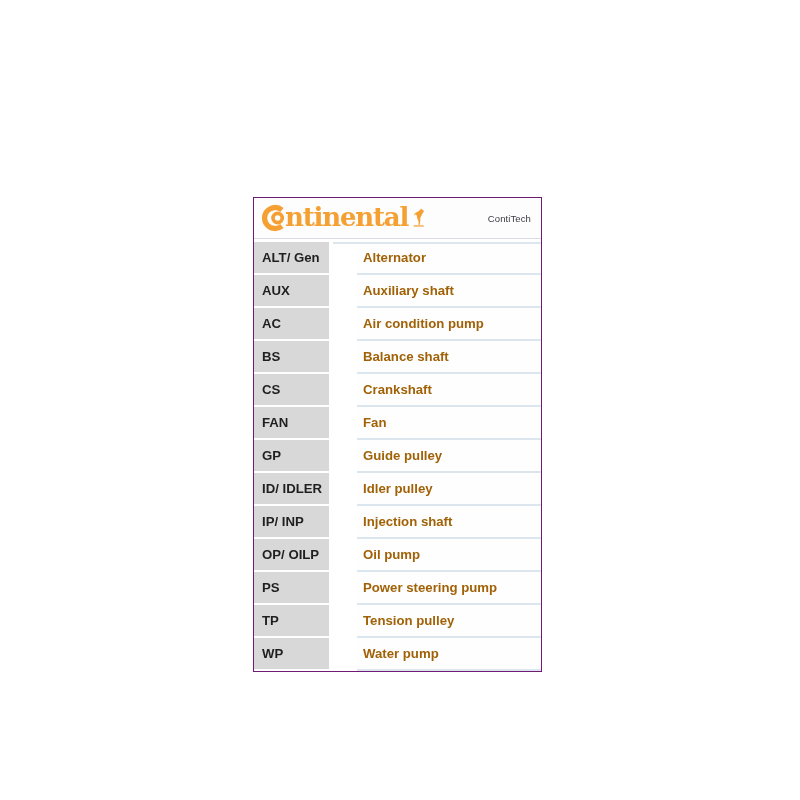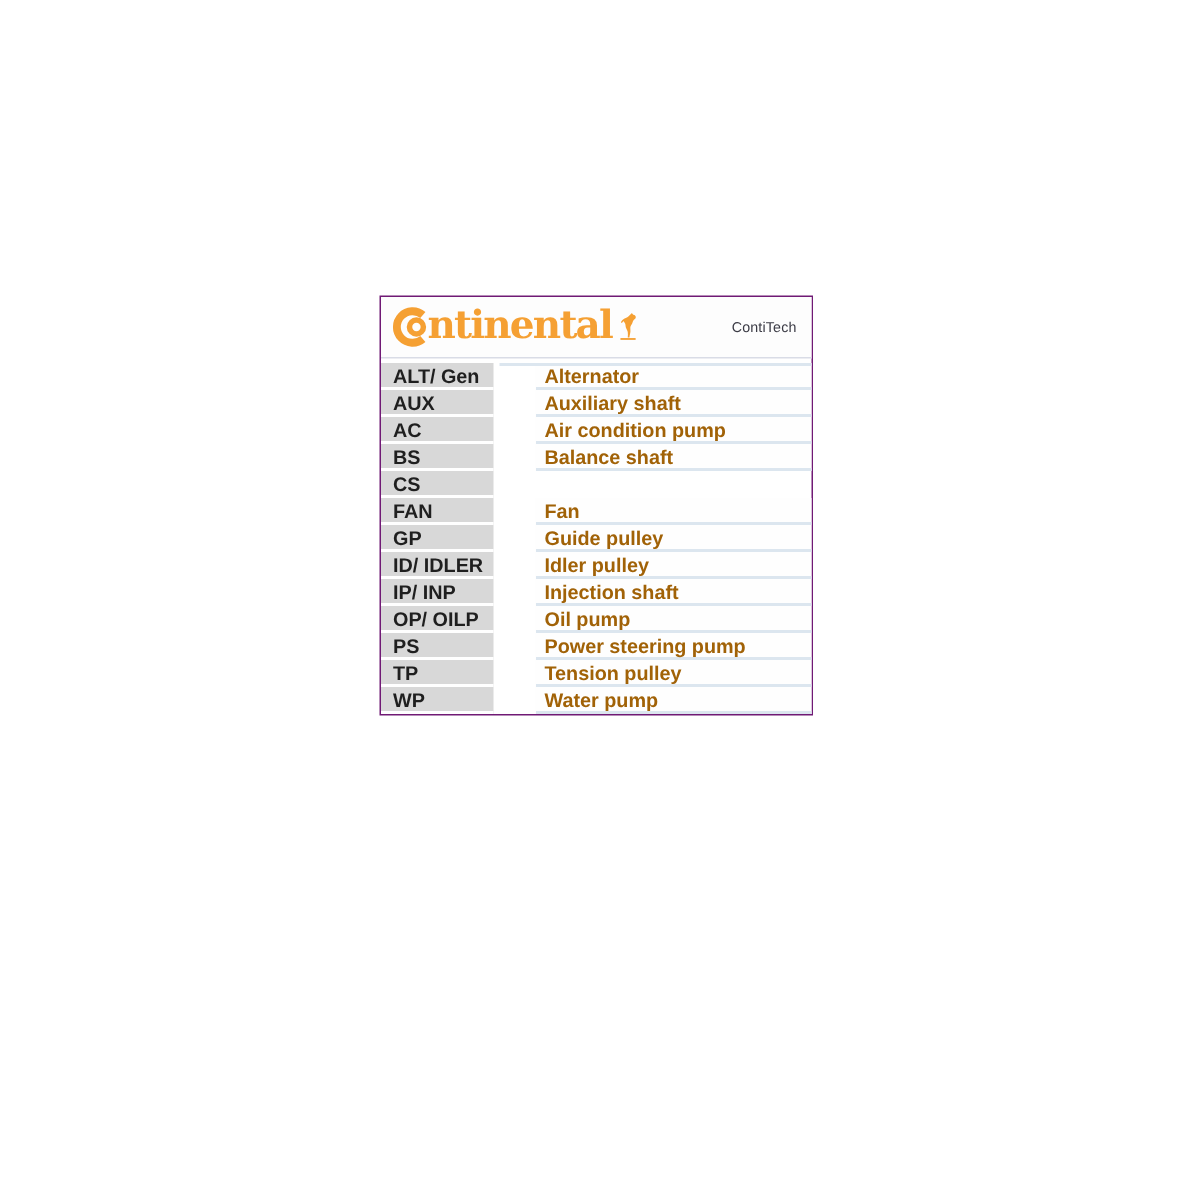--- a/index.html
+++ b/index.html
@@ -65,21 +65,21 @@
   .top-sep {
     position: absolute;
     top: 3px;
     left: 79px;
     right: 0;
     height: 2px;
     background: #dce6ef;
   }
   .row {
     display: flex;
-    height: 18px;
+    height: 33px;
     gap: 12px;
   }
   .abbr-cell {
     width: 75px;
     box-sizing: border-box;
     background: #d8d8d8;
     box-shadow: inset 0 -2px 0 #ffffff;
     display: flex;
     align-items: center;
     padding: 0 0 2px 8px;
@@ -168,20 +168,21 @@
   <div class="row">
     <div class="abbr-cell">BS</div>
     <div class="col-gap"></div>
     <div class="label-cell">Balance shaft</div>
   </div>
 
 
   <div class="row">
     <div class="abbr-cell">CS</div>
     <div class="col-gap"></div>
+    <div class="label-cell">Crankshaft</div>
   </div>
 
   <div class="row">
     <div class="abbr-cell">FAN</div>
     <div class="col-gap"></div>
     <div class="label-cell">Fan</div>
   </div>
 
   <div class="row">
     <div class="abbr-cell">GP</div>

